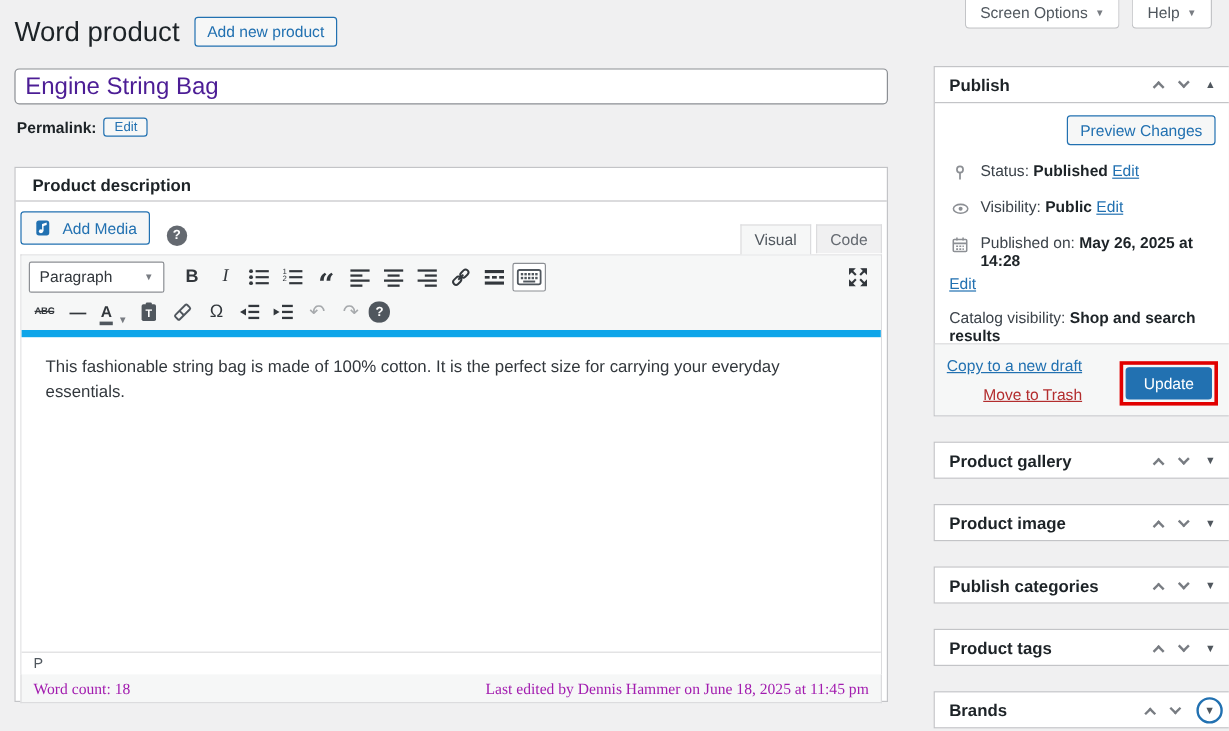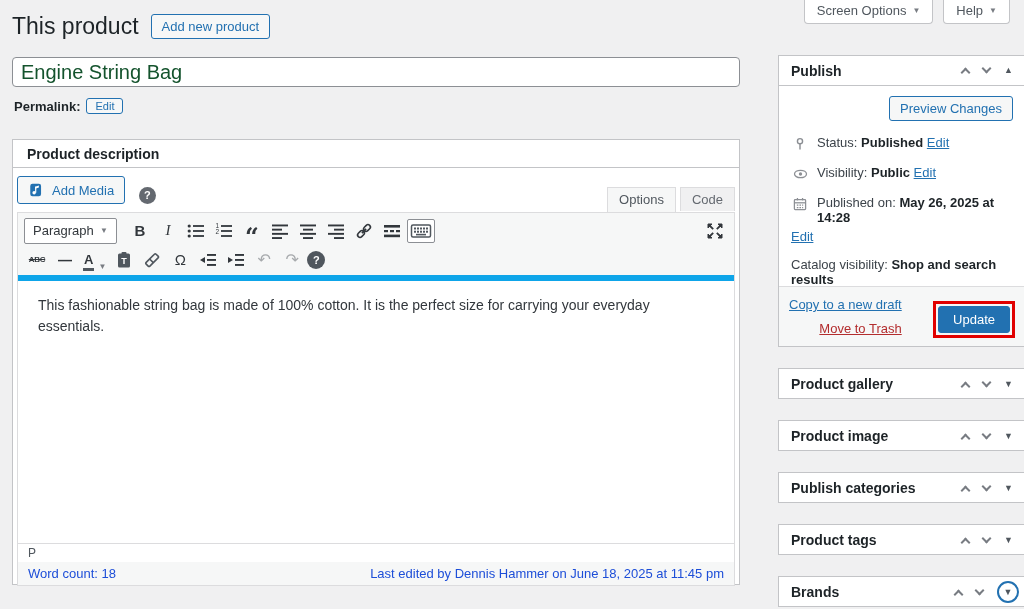--- a/index.html
+++ b/index.html
@@ -29,21 +29,21 @@
     display:inline-flex; align-items:center; justify-content:center;
     background:#f6f7f7; border:1px solid #2271b1; color:#2271b1;
     border-radius:3px; padding:4px 10px; font-size:13px; cursor:pointer; white-space:nowrap;
   }
   .btn-small { padding:1px 8px; font-size:11px; border-radius:3px; }
   .btn-primary { background:#2271b1; border-color:#2271b1; color:#fff; padding:5px 14px; }
 
   #title-input {
     position:absolute; top:57px; left:12px; width:728px; height:30px;
     border:1px solid #8c8f94; border-radius:4px; background:#fff;
-    font-size:20px; color:#14532d; padding:1px 8px;
+    font-size:20px; color:#4c1d95; padding:1px 8px;
     font-family:"Liberation Sans","DejaVu Sans",sans-serif;
   }
   .permalink-row { position:absolute; top:98px; left:14px; display:flex; align-items:center; gap:6px; }
   .permalink-row .plabel { font-weight:bold; color:#1d2327; }
   a.link { color:#2271b1; text-decoration:underline; cursor:pointer; }
   .slug-bold { font-weight:bold; }
 
   
   .postbox { position:absolute; background:#fff; border:1px solid #c3c4c7; }
   .pb-head {
@@ -82,33 +82,33 @@
   .tb-btn.active { border-color:#8c8f94; background:#fff; }
   .tb-glyph-b { font-weight:bold; font-size:15px; }
   .tb-glyph-i { font-family:"Liberation Serif","DejaVu Serif",serif; font-style:italic; font-size:15px; }
   .tb-quote { font-family:"DejaVu Serif",serif; font-weight:bold; font-size:24px; line-height:10px; padding-top:12px; color:#32373c;}
   .tb-abc { font-size:8px; font-weight:bold; text-decoration:line-through; letter-spacing:-0.3px; }
   .tb-hr { font-weight:bold; font-size:14px; }
   .tb-omega { font-size:15px; }
   .tb-dim { color:#a7aaad; font-size:16px; }
   .tb-help { width:18px; height:18px; min-width:18px; border-radius:50%; background:#50575e; color:#fff; font-size:11px; font-weight:bold; }
   .para-select {
-    width:93px; height:26px; background:#fff; border:1px solid #8c8f94; border-radius:2px;
+    width:113px; height:26px; background:#fff; border:1px solid #8c8f94; border-radius:2px;
     display:flex; align-items:center; justify-content:space-between; padding:0 8px; margin-right:8px;
     color:#32373c; cursor:pointer; font-size:13px;
   }
   .text-color { display:flex; align-items:flex-end; gap:4px; }
   .text-color .A { font-size:13px; font-weight:bold; border-bottom:3px solid #50575e; line-height:1.1; padding:0 1px; }
   .spacer { flex:1; }
 
   .mce-content { background:#fff; border-top:6px solid #0ea5e9; height:268px; padding:14px 20px; font-size:14px; color:#32373c; line-height:1.5; }
   .mce-path { border-top:1px solid #dcdcde; background:#fff; padding:2px 10px; font-size:12px; color:#50575e; height:19px; }
   .mce-status {
     margin:0 4px; border:1px solid #dcdcde; border-top:none; background:#f6f7f7;
-    display:flex; justify-content:space-between; padding:4px 10px; font-size:13px; color:#1d4ed8; height:24px;
+    display:flex; justify-content:space-between; padding:4px 10px; font-size:13px; color:#a21caf; height:24px;font-family:Liberation Serif, serif;
   }
 
   
   .side { left:778px; width:248px; }
   #publish-panel { top:55px; height:292px; }
   #publish-panel .pb-head { border-bottom:1px solid #c3c4c7; }
   .pub-body { padding:10px 12px 12px; }
   .preview-row { display:flex; justify-content:flex-end; margin-bottom:14px; }
   .misc-row { display:flex; align-items:flex-start; gap:8px; margin-bottom:13px; color:#3c434a; }
   .misc-row .ic { width:18px; display:flex; justify-content:center; color:#8c8f94; flex:none; margin-top:1px; }
@@ -138,21 +138,21 @@
       <span>Screen Options</span>
       <span class="caret">▼</span>
     </div>
     <div class="top-tab">
       <span>Help</span>
       <span class="caret">▼</span>
     </div>
   </div>
 
   <div class="title-row">
-    <h1 class="page-title">This product</h1>
+    <h1 class="page-title">Word product</h1>
     <button class="btn">Add new product</button>
   </div>
 
   <input id="title-input" value="Engine String Bag" style="">
 
   <div class="permalink-row">
     <span class="plabel">Permalink:</span>
     <button class="btn btn-small">Edit</button>
   </div>
 
@@ -166,21 +166,21 @@
         <svg width="18" height="18" viewBox="0 0 20 20">
           <rect x="2.5" y="3" width="12" height="14" rx="2.5" fill="#2271b1"></rect>
           <circle cx="6.8" cy="13" r="1.9" fill="#fff"></circle>
           <rect x="7.9" y="6.3" width="1.3" height="6.7" fill="#fff"></rect>
           <path d="M7.9 6.3 l4.2 -1.4 v2.4 l-4.2 1.4 z" fill="#fff"></path>
         </svg>
         <span>Add Media</span>
       </button>
       <span class="help-dot">?</span>
       <div class="editor-tabs">
-        <div class="etab active">Options</div>
+        <div class="etab active">Visual</div>
         <div class="etab inactive">Code</div>
       </div>
     </div>
 
     <div class="editor-wrap">
       <div class="mce-toolbar">
 
         <div class="tb-row">
           <div class="para-select">
             <span>Paragraph</span>

